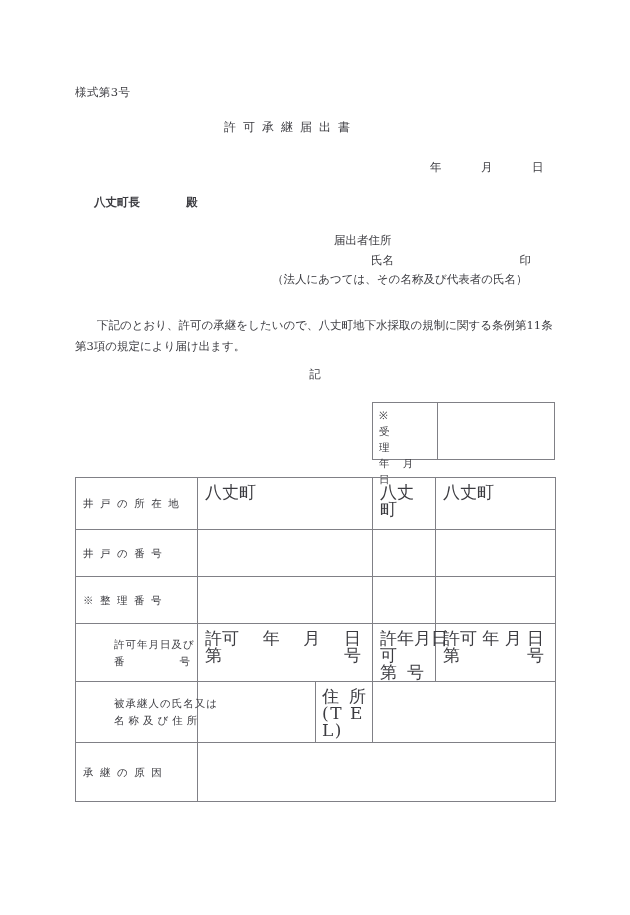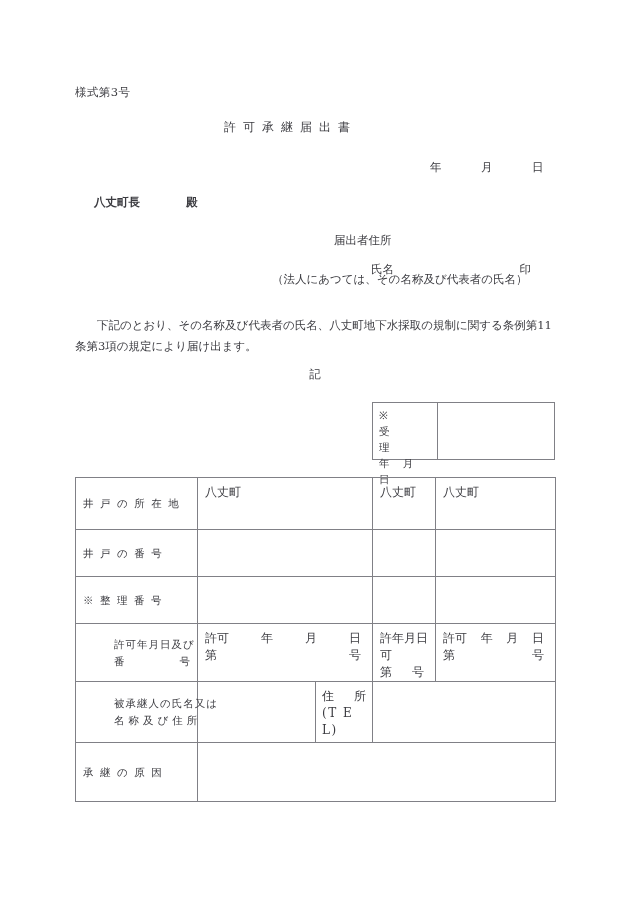--- a/index.html
+++ b/index.html
@@ -54,21 +54,21 @@
     margin-left: 46px;
   }
 
   #submitter-address {
     left: 334px;
     top: 233px;
     font-size: 11.5px;
   }
   #submitter-name-row {
     left: 371px;
-    top: 262px;
+    top: 253px;
     width: 160px;
     font-size: 11.5px;
     display: flex;
     justify-content: space-between;
   }
   #submitter-note {
     left: 272px;
     top: 272px;
     font-size: 11.5px;
   }
@@ -117,21 +117,21 @@
   
   #main-table {
     left: 75px;
     top: 477px;
     width: 480px;
     border-collapse: collapse;
     table-layout: fixed;
   }
   #main-table td {
     border: 1px solid #808086;
-    font-size: 12px;
+    font-size: 17px;
     vertical-align: middle;
     padding: 0 7px;
     line-height: 17px;
   }
   #main-table td.label {
     width: 122px;
     font-size: 10.5px;
   }
   #main-table td.data {
     vertical-align: top;
@@ -190,21 +190,21 @@
 
 <div class="abs" id="submitter-address">届出者住所</div>
 
 <div class="abs" id="submitter-name-row">
   <span>氏名</span>
   <span>印</span>
 </div>
 
 <div class="abs" id="submitter-note">（法人にあつては、その名称及び代表者の氏名）</div>
 
-<div class="abs" id="body-paragraph">下記のとおり、その名称及び代表者の氏名、八丈町地下水採取の規制に関する条例第11条第3項の規定により届け出ます。</div>
+<div class="abs" id="body-paragraph">下記のとおり、許可の承継をしたいので、八丈町地下水採取の規制に関する条例第11条第3項の規定により届け出ます。</div>
 
 <div class="abs" id="ki-mark">記</div>
 
 <div class="abs" id="receipt-box">
   <div id="receipt-label-cell">
     <span class="r1">※</span><br>
     <span class="r2">受　理</span><br>
     <span class="r3">年 月 日</span>
   </div>
   <div id="receipt-value-cell"></div>

